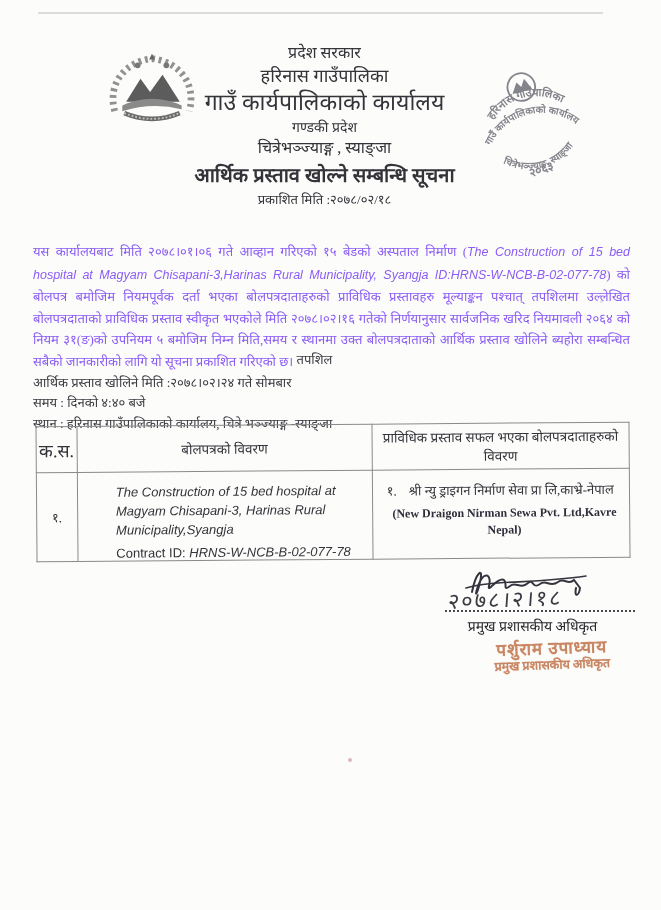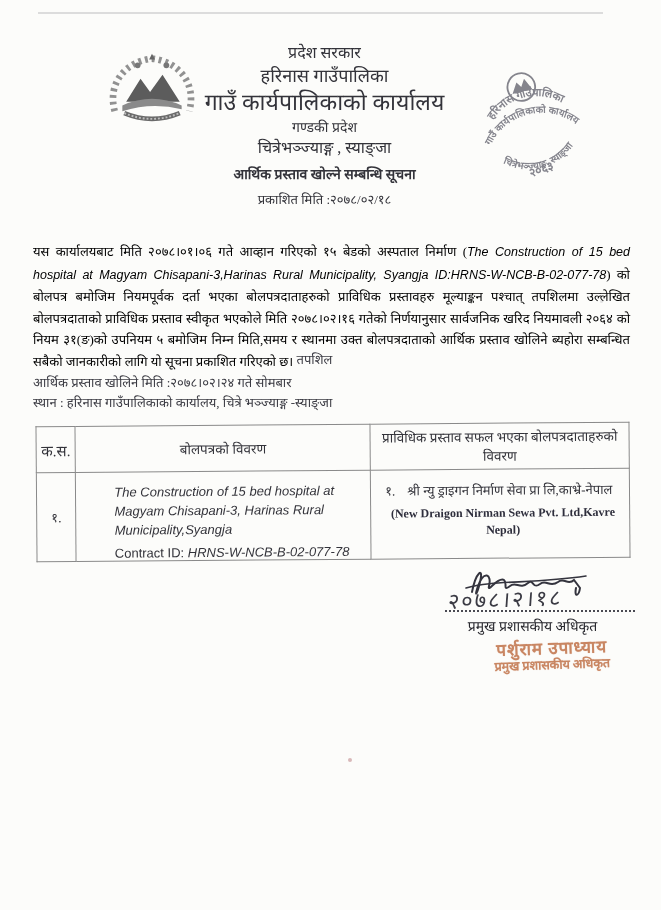--- a/index.html
+++ b/index.html
@@ -16,45 +16,45 @@
   .speck{position:absolute;border-radius:50%;}
 
   
   .letterhead{position:absolute;top:42px;left:0;right:12px;text-align:center;}
   .lh-gov{font-size:16px;line-height:22px;}
   .lh-muni{font-size:18px;line-height:24px;}
   .lh-office{font-size:23px;line-height:30px;}
   .lh-prov{font-size:14px;line-height:20px;}
   .lh-addr{font-size:16px;line-height:20px;}
   .lh-est{font-size:11px;line-height:16px;color:#4a4a52;}
-  .notice-title{font-size:14px;line-height:30px;font-weight:bold;margin-top:2px;}
+  .notice-title{font-size:20px;line-height:30px;font-weight:bold;margin-top:2px;}
   .published{font-size:13px;line-height:20px;}
 
   .emblem-left{position:absolute;left:98px;top:50px;width:108px;height:88px;}
   .seal-right{position:absolute;left:460px;top:62px;width:140px;height:120px;transform:rotate(-14deg);opacity:.82;}
 
   
   .body-par{
     position:absolute;left:33px;top:228px;width:597px;
-    font-size:13px;line-height:21.5px;text-align:justify;color:#000000;
+    font-size:13px;line-height:21.5px;text-align:justify;color:#8b5cf6;
   }
   .eng-italic{font-style:italic;font-family:"Liberation Sans","DejaVu Sans",sans-serif;font-size:12.5px;}
 
   
   .details{position:absolute;left:33px;top:350px;font-size:13px;line-height:20.5px;color:#3a3a42;}
   .details .heading{margin-bottom:2px;text-align:right;}
 
   
   table.bids{
     position:absolute;left:36px;top:424px;width:594px;
     border-collapse:collapse;transform:rotate(-0.45deg);
     color:#33333a;
   }
   table.bids td,table.bids th{border:1px solid #8a8a8a;font-weight:normal;}
-  th.h-sn{width:74px;font-size:15px;}
+  th.h-sn{width:74px;font-size:18px;}
   th.h-bid{width:268px;font-size:13.5px;}
   th.h-bidders{width:252px;font-size:13.5px;padding:3px 10px;line-height:19px;}
   tr.head-row{height:46px;}
   tr.data-row{height:88px;}
   td.c-sn{text-align:center;vertical-align:middle;font-size:13px;}
   td.c-bid{vertical-align:top;padding:10px 6px 0 38px;}
   .bid-title{font-style:italic;font-family:"Liberation Sans","DejaVu Sans",sans-serif;font-size:13px;line-height:19px;width:250px;}
   .contract-line{margin-top:6px;font-size:13px;font-family:"Liberation Sans","DejaVu Sans",sans-serif;}
   .contract-id{font-style:italic;}
   td.c-bidders{vertical-align:top;padding:12px 6px 0 14px;}
@@ -125,20 +125,21 @@
     <div class="lh-addr">चित्रेभञ्ज्याङ्ग , स्याङ्जा</div>
     <div class="notice-title">आर्थिक प्रस्ताव खोल्ने सम्बन्धि सूचना</div>
     <div class="published">प्रकाशित मिति :२०७८/०२/१८</div>
   </div>
 
   <p class="body-par"><span>यस कार्यालयबाट मिति २०७८।०१।०६ गते आव्हान गरिएको १५ बेडको अस्पताल निर्माण (</span><span class="eng-italic">The Construction of 15 bed hospital at Magyam Chisapani-3,Harinas Rural Municipality, Syangja ID:HRNS-W-NCB-B-02-077-78</span><span>) को बोलपत्र बमोजिम नियमपूर्वक दर्ता भएका बोलपत्रदाताहरुको प्राविधिक प्रस्तावहरु मूल्याङ्कन पश्चात् तपशिलमा उल्लेखित बोलपत्रदाताको प्राविधिक प्रस्ताव स्वीकृत भएकोले मिति २०७८।०२।१६ गतेको निर्णयानुसार सार्वजनिक खरिद नियमावली २०६४ को नियम ३१(ङ)को उपनियम ५ बमोजिम निम्न मिति,समय र स्थानमा उक्त बोलपत्रदाताको आर्थिक प्रस्ताव खोलिने ब्यहोरा सम्बन्धित सबैको जानकारीको लागि यो सूचना प्रकाशित गरिएको छ।</span></p>
 
   <div class="details">
     <div class="heading">तपशिल</div>
     <div>आर्थिक प्रस्ताव खोलिने मिति :२०७८।०२।२४ गते सोमबार</div>
+    <div>समय : दिनको ४:४० बजे</div>
     <div>स्थान : हरिनास गाउँपालिकाको कार्यालय, चित्रे भञ्ज्याङ्ग -स्याङ्जा</div>
   </div>
 
   <table class="bids">
     <tbody>
         <tr class="head-row">
       <th class="h-sn">क.स.</th>
       <th class="h-bid">बोलपत्रको विवरण</th>
       <th class="h-bidders">प्राविधिक प्रस्ताव सफल भएका बोलपत्रदाताहरुको विवरण</th>
     </tr>

